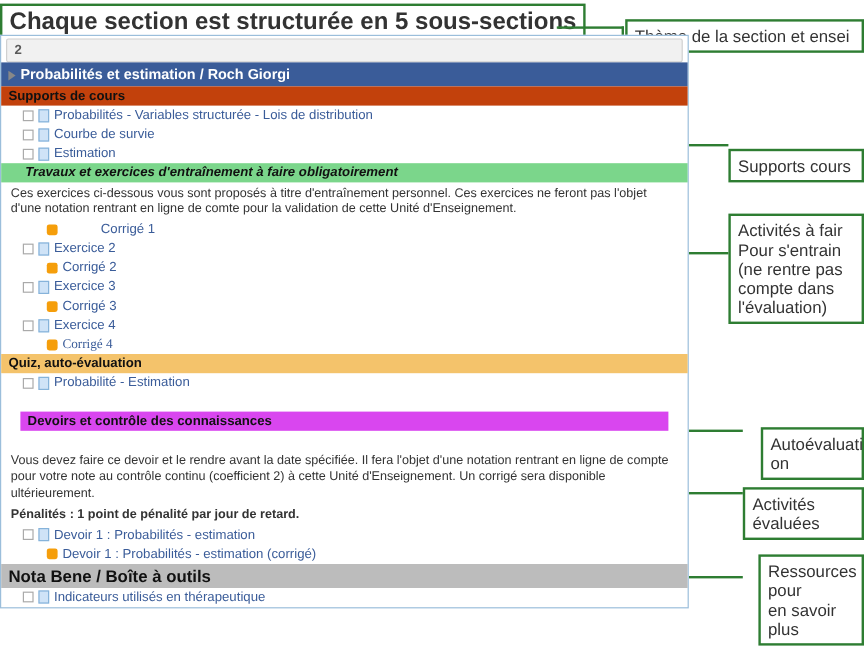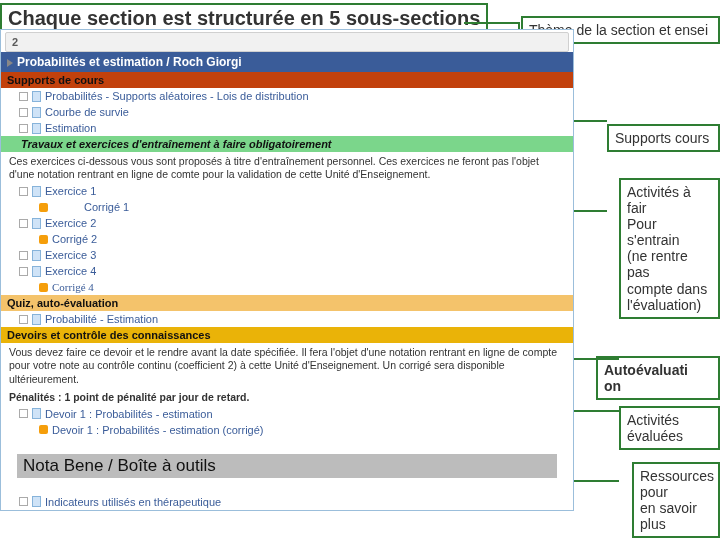--- a/index.html
+++ b/index.html
@@ -6,44 +6,44 @@
   body { font-family: Arial, Helvetica, sans-serif; font-size: 11px; width: 720px; height: 540px; background: #fff; color: #333; position: relative; overflow: hidden; }
   .title { position: absolute; top: 3px; left: 0; font-weight: bold; font-size: 20px; background: #fff; border: 2px solid #2e7d32; padding: 2px 6px; line-height: 1.1; }
   .panel { position: absolute; top: 29px; left: 0; width: 574px; border: 1px solid #9bbedb; background: #fff; }
   .label-box { position: absolute; right: 0; background: #fff; border: 2px solid #2e7d32; padding: 4px 6px; font-size: 14px; line-height: 1.15; margin-top: 16px; }
   .connector { position: absolute; background: #2e7d32; height: 2px; }
   .section-title { background: #f1f1f1; border: 1px solid #d0d0d0; color: #5a5a5a; font-weight: bold; font-size: 11px; padding: 3px 6px; margin: 2px 4px 2px 4px; border-radius: 2px; }
   .header-blue { background: #3a5c99; color: #fff; font-weight: bold; font-size: 12px; padding: 3px 6px; }
   .sub-blue  { background: #c2410c; color: #111; font-weight: bold; font-size: 11px; padding: 2px 6px; margin:0; }
   .sub-green { background: #7bd68b; color: #111; font-weight: bold; font-size: 11px; padding: 2px 20px; margin:0;font-style:italic; }
   .sub-orange{ background: #f4c36b; color: #111; font-weight: bold; font-size: 11px; padding: 2px 6px; margin:0; }
-  .sub-red   { background: #eab308; color: #111; font-weight: bold; font-size: 11px; padding: 2px 6px; margin:0; }
-  .sub-gray  { background: #bcbcbc; color: #111; font-weight: normal; font-size: 17px; padding: 2px 6px; margin:16px; }
+  .sub-red   { background: #d946ef; color: #111; font-weight: bold; font-size: 11px; padding: 2px 6px; margin:16px; }
+  .sub-gray  { background: #bcbcbc; color: #111; font-weight: bold; font-size: 14px; padding: 2px 6px; margin:0; }
   .item { display: flex; align-items: center; padding: 2px 6px 2px 18px; font-size: 11px; color: #333; gap: 4px; }
   .item a { color: #3a5c99; text-decoration: none; }
   .item .tick { width: 9px; height: 9px; border: 1px solid #aaa; display: inline-block; }
   .item .dot  { width: 9px; height: 9px; background: #f59e0b; border-radius: 2px; display: inline-block; }
   .item .page { width: 9px; height: 11px; background: #cfe3f7; border: 1px solid #86b3da; display: inline-block; }
   .para { font-size: 10.5px; color: #333; padding: 3px 8px 2px 8px; line-height: 1.25; }
   .para b { font-weight: bold; }
   .caret { display:inline-block; width:0; height:0; border-top:4px solid transparent; border-bottom:4px solid transparent; border-left:6px solid #888; margin-right:4px; vertical-align:middle; }
 </style>
 </head>
 <body>
 
 <div class="title">Chaque section est structurée en 5 sous-sections</div>
 
 <div class="label-box" style="top:0; width:199px;">Thème de la section et ensei</div>
 <div class="label-box" style="top:108px; width:113px;">Supports cours</div>
-<div class="label-box" style="top:162px; width:101px; white-space:pre-line;">Activités à fair
+<div class="label-box" style="top:162px; width:113px; white-space:pre-line;">Activités à fair
 Pour s'entrain
 (ne rentre pas
 compte dans
 l'évaluation)</div>
-<div class="label-box" style="top:340px; width:124px; white-space:pre-line;font-weight:bold;">Autoévaluati
+<div class="label-box" style="top:340px; width:86px; white-space:pre-line;">Autoévaluati
 on</div>
 <div class="label-box" style="top:390px; width:101px; white-space:pre-line;">Activités
 évaluées</div>
 <div class="label-box" style="top:446px; width:88px; white-space:pre-line;">Ressources
 pour
 en savoir
 plus</div>
 
 <div class="connector" style="top:22px; left:464px; width:56px;"></div>
 <div class="connector" style="top:22px; left:518px; width:2px; height:18px;"></div>
@@ -55,57 +55,56 @@
 <div class="connector" style="top:480px; left:574px; width:45px;"></div>
 
 <div class="panel">
   <div class="section-title" style="margin-bottom:0;">2</div>
   <div class="header-blue"><span class="caret"></span><span>Probabilités et estimation / Roch Giorgi</span></div>
 
   <div class="sub-blue">Supports de cours</div>
   <div class="item">
       <span class="tick"></span>
       <span class="page"></span>
-      <a>Probabilités - Supports aléatoires - Lois de distribution</a>
+      <a>Probabilités - Variables structurée - Lois de distribution</a>
     </div>
   <div class="item">
       <span class="tick"></span>
       <span class="page"></span>
       <a>Courbe de survie</a>
     </div>
   <div class="item">
       <span class="tick"></span>
       <span class="page"></span>
       <a>Estimation</a>
     </div>
 
   <div class="sub-green">Travaux et exercices d'entraînement à faire obligatoirement</div>
   <div class="para">Ces exercices ci-dessous vous sont proposés à titre d'entraînement personnel. Ces exercices ne feront pas l'objet d'une notation rentrant en ligne de comte pour la validation de cette Unité d'Enseignement.</div>
-  <div class="item">
-      <span class="tick"></span>
-      <span class="page"></span>
-      <a>Exercice 1</a>
-    </div>
   <div class="item" style="padding-left:38px;gap:36px;">
       <span class="dot"></span>
       <a>Corrigé 1</a>
     </div>
   <div class="item">
       <span class="tick"></span>
       <span class="page"></span>
       <a>Exercice 2</a>
     </div>
   <div class="item" style="padding-left:38px;">
       <span class="dot"></span>
       <a>Corrigé 2</a>
     </div>
   <div class="item">
       <span class="tick"></span>
       <span class="page"></span>
       <a>Exercice 3</a>
+    </div>
+  <div class="item" style="padding-left:38px;">
+      <span class="dot"></span>
+      <a>Corrigé 3</a>
     </div>
   <div class="item">
       <span class="tick"></span>
       <span class="page"></span>
       <a>Exercice 4</a>
     </div>
   <div class="item" style="padding-left:38px;font-family:Liberation Serif, serif;">
       <span class="dot"></span>
       <a>Corrigé 4</a>
     </div>

